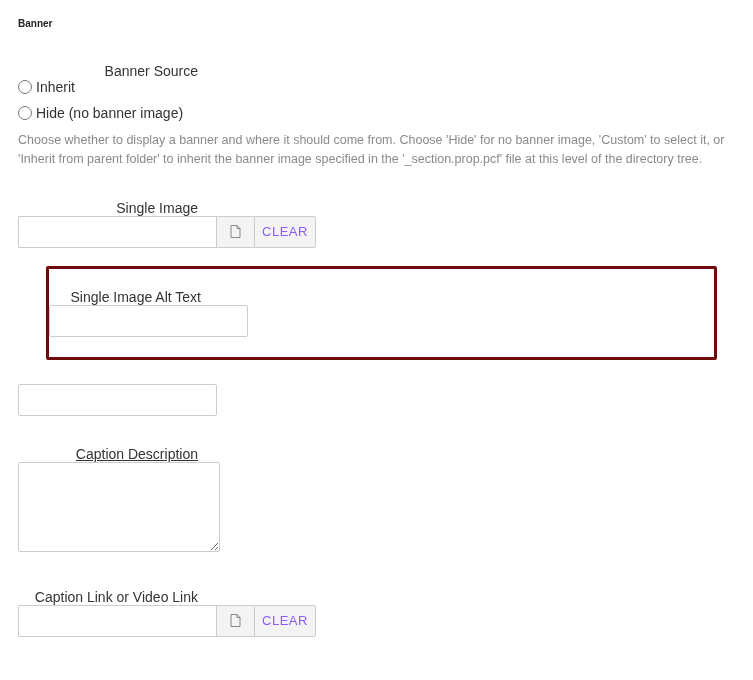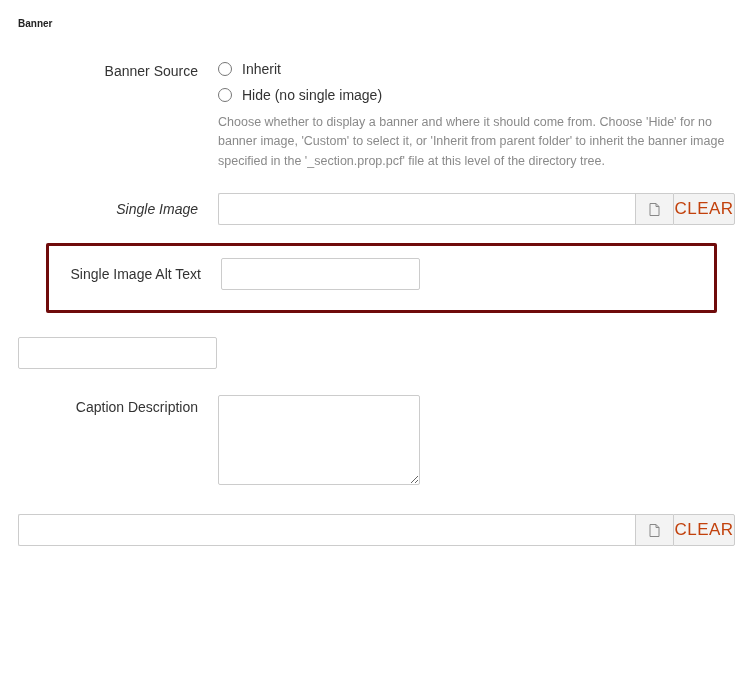--- a/index.html
+++ b/index.html
@@ -15,39 +15,40 @@
     .section-title {
       font-weight: 600;
       font-size: 10px;
       margin-bottom: 32px;
       color: #222;
     }
     .row {
       display: flex;
       align-items: flex-start;
       margin-bottom: 18px;
+      flex-direction: column;
     }
     .label-col {
       width: 200px;
       min-width: 200px;
       text-align: right;
       padding-right: 20px;
       padding-top: 2px;
       font-size: 14px;
       color: #333;
     }
     .field-col {
       flex: 1;
       min-width: 0;
     }
     .radio-row {
       display: flex;
       align-items: center;
       margin-bottom: 10px;
-      gap: 10px;
+      gap: 4px;
     }
     .radio-row:last-of-type { margin-bottom: 10px; }
     .radio-wrap {
       width: 14px; height: 14px;
       display: inline-flex; align-items:center; justify-content:center;
       position: relative;
     }
     input[type="radio"]{
       width:14px; height:14px;
       accent-color: #2b6fd6;
@@ -84,22 +85,22 @@
     .text-input.with-addons{
       border-top-right-radius:0;
       border-bottom-right-radius:0;
       border-right:none;
     }
     .addon-btn{
       height:32px;
       border:1px solid #ccc;
       background:#f3f3f3;
       display:flex; align-items:center; justify-content:center;
-      font-size:17px;
-      color:#c2410c;
+      font-size:13px;
+      color:#8b5cf6;
       cursor:pointer;
     }
     .addon-icon{
       width:38px;
       border-right:none;
     }
     .addon-clear{
       width:62px;
       letter-spacing: .5px;
       border-top-right-radius:2px;
@@ -135,28 +136,28 @@
     <div class="radio-row">
       <span class="radio-wrap">
           <input type="radio" name="bs" style="">
         </span>
       <span>Inherit</span>
     </div>
     <div class="radio-row">
       <span class="radio-wrap">
           <input type="radio" name="bs" style="">
         </span>
-      <span>Hide (no single image)</span>
+      <span>Hide (no banner image)</span>
     </div>
     <div class="help">Choose whether to display a banner and where it should come from. Choose 'Hide' for no banner image, 'Custom' to select it, or 'Inherit from parent folder' to inherit the banner image specified in the '_section.prop.pcf' file at this level of the directory tree.</div>
   </div>
 </div>
 
 <div class="row" style="margin-top:22px;">
-  <div class="label-col" style="padding-top:8px;font-style:italic;">Single Image</div>
+  <div class="label-col" style="padding-top:8px;">Single Image</div>
   <div class="field-col">
     <div class="input-group">
       <input class="text-input with-addons" type="text" value="" style="">
       <button class="addon-btn addon-icon">
         <svg class="file-icon" viewBox="0 0 11 13">
             <path d="M1 0.5 h6 l3 3 v9 h-9 z M7 0.5 v3 h3" fill="none" stroke="#888" stroke-width="1"></path>
           </svg>
       </button>
       <button class="addon-btn addon-clear">CLEAR</button>
     </div>
@@ -171,28 +172,29 @@
     </div>
   </div>
 </div>
 
 <div class="row">
   <div class="field-col">
     <input class="text-input" type="text" value="" style="">
   </div>
 </div>
 
+<div class="row" style="margin-top:26px;text-decoration:underline;">
+  <div class="label-col" style="padding-top:4px;">Caption Description</div>
+  <div class="field-col">
+    <textarea class="text-input" value="" style=""></textarea>
+  </div>
+</div>
+
 <div class="row" style="margin-top:26px;">
-  <div class="label-col" style="padding-top:4px;">Caption Description</div>
-  <div class="field-col">
-    <textarea class="text-input" value="" style=""></textarea>
-  </div>
-</div>
-
-<div class="row" style="margin-top:26px;">
+  <div class="label-col" style="padding-top:8px;">Caption Link or Video Link</div>
   <div class="field-col">
     <div class="input-group">
       <input class="text-input with-addons" type="text" value="" style="">
       <button class="addon-btn addon-icon">
         <svg class="file-icon" viewBox="0 0 11 13">
             <path d="M1 0.5 h6 l3 3 v9 h-9 z M7 0.5 v3 h3" fill="none" stroke="#888" stroke-width="1"></path>
           </svg>
       </button>
       <button class="addon-btn addon-clear">CLEAR</button>
     </div>

